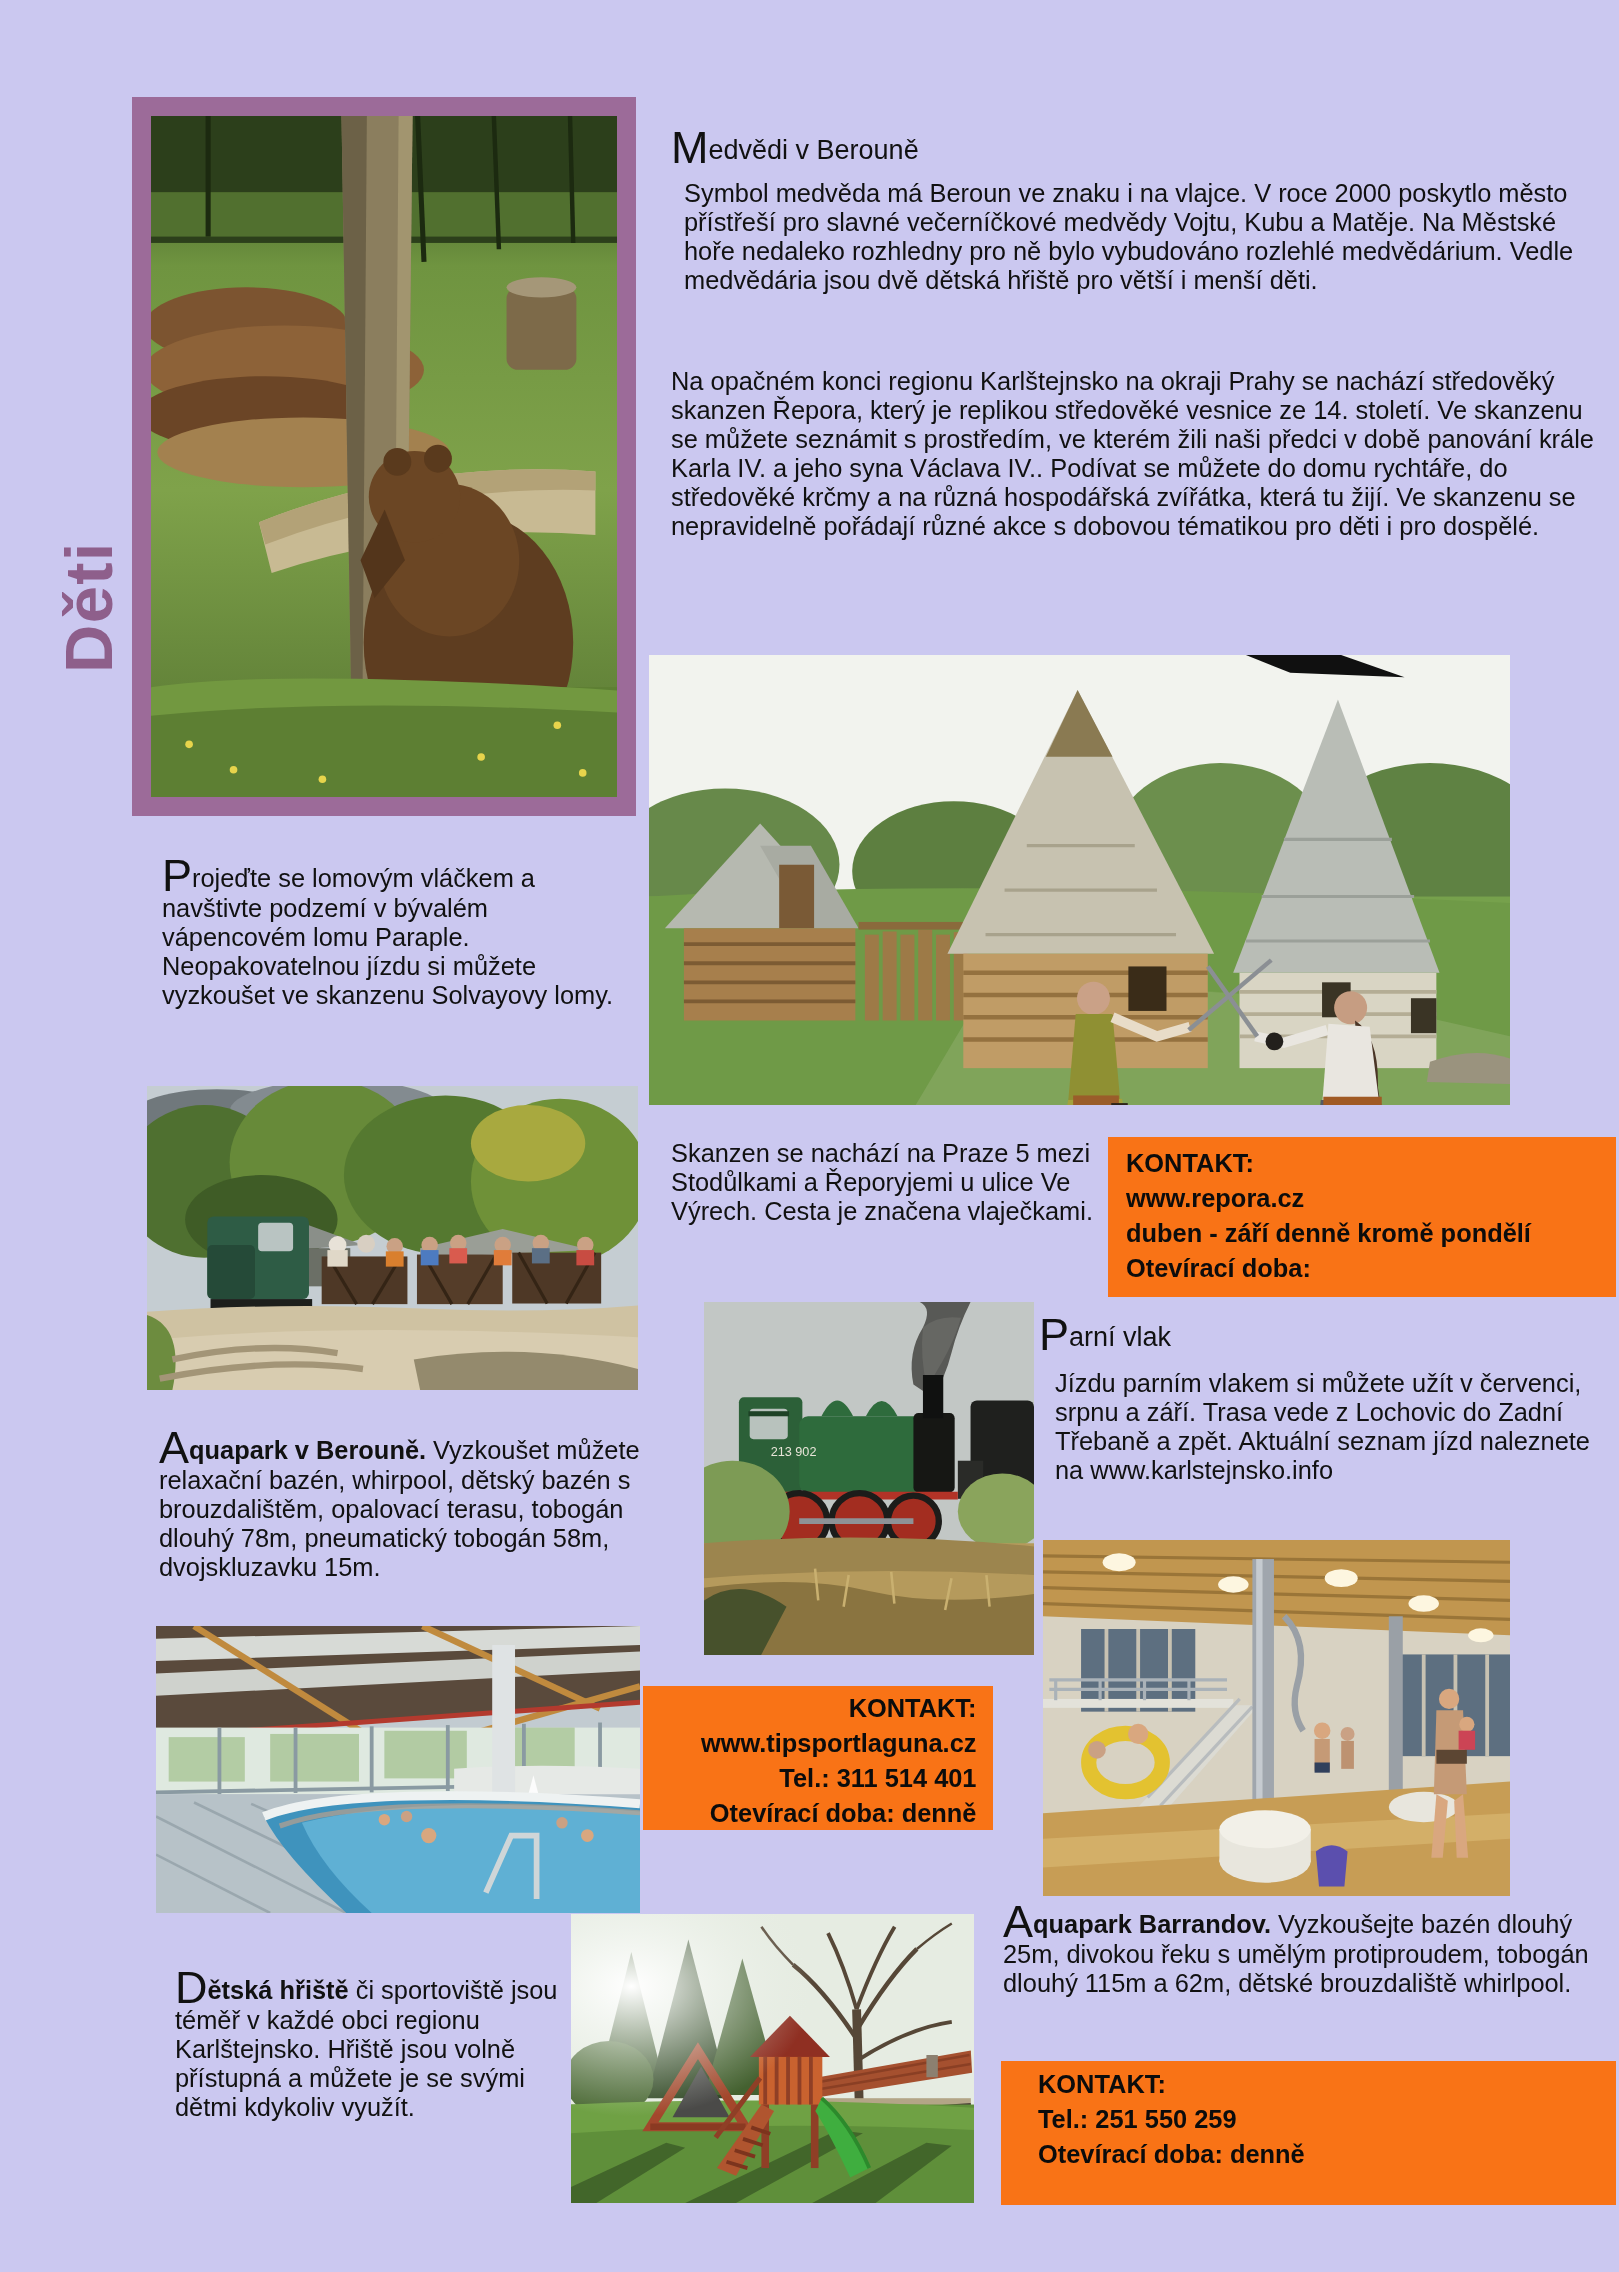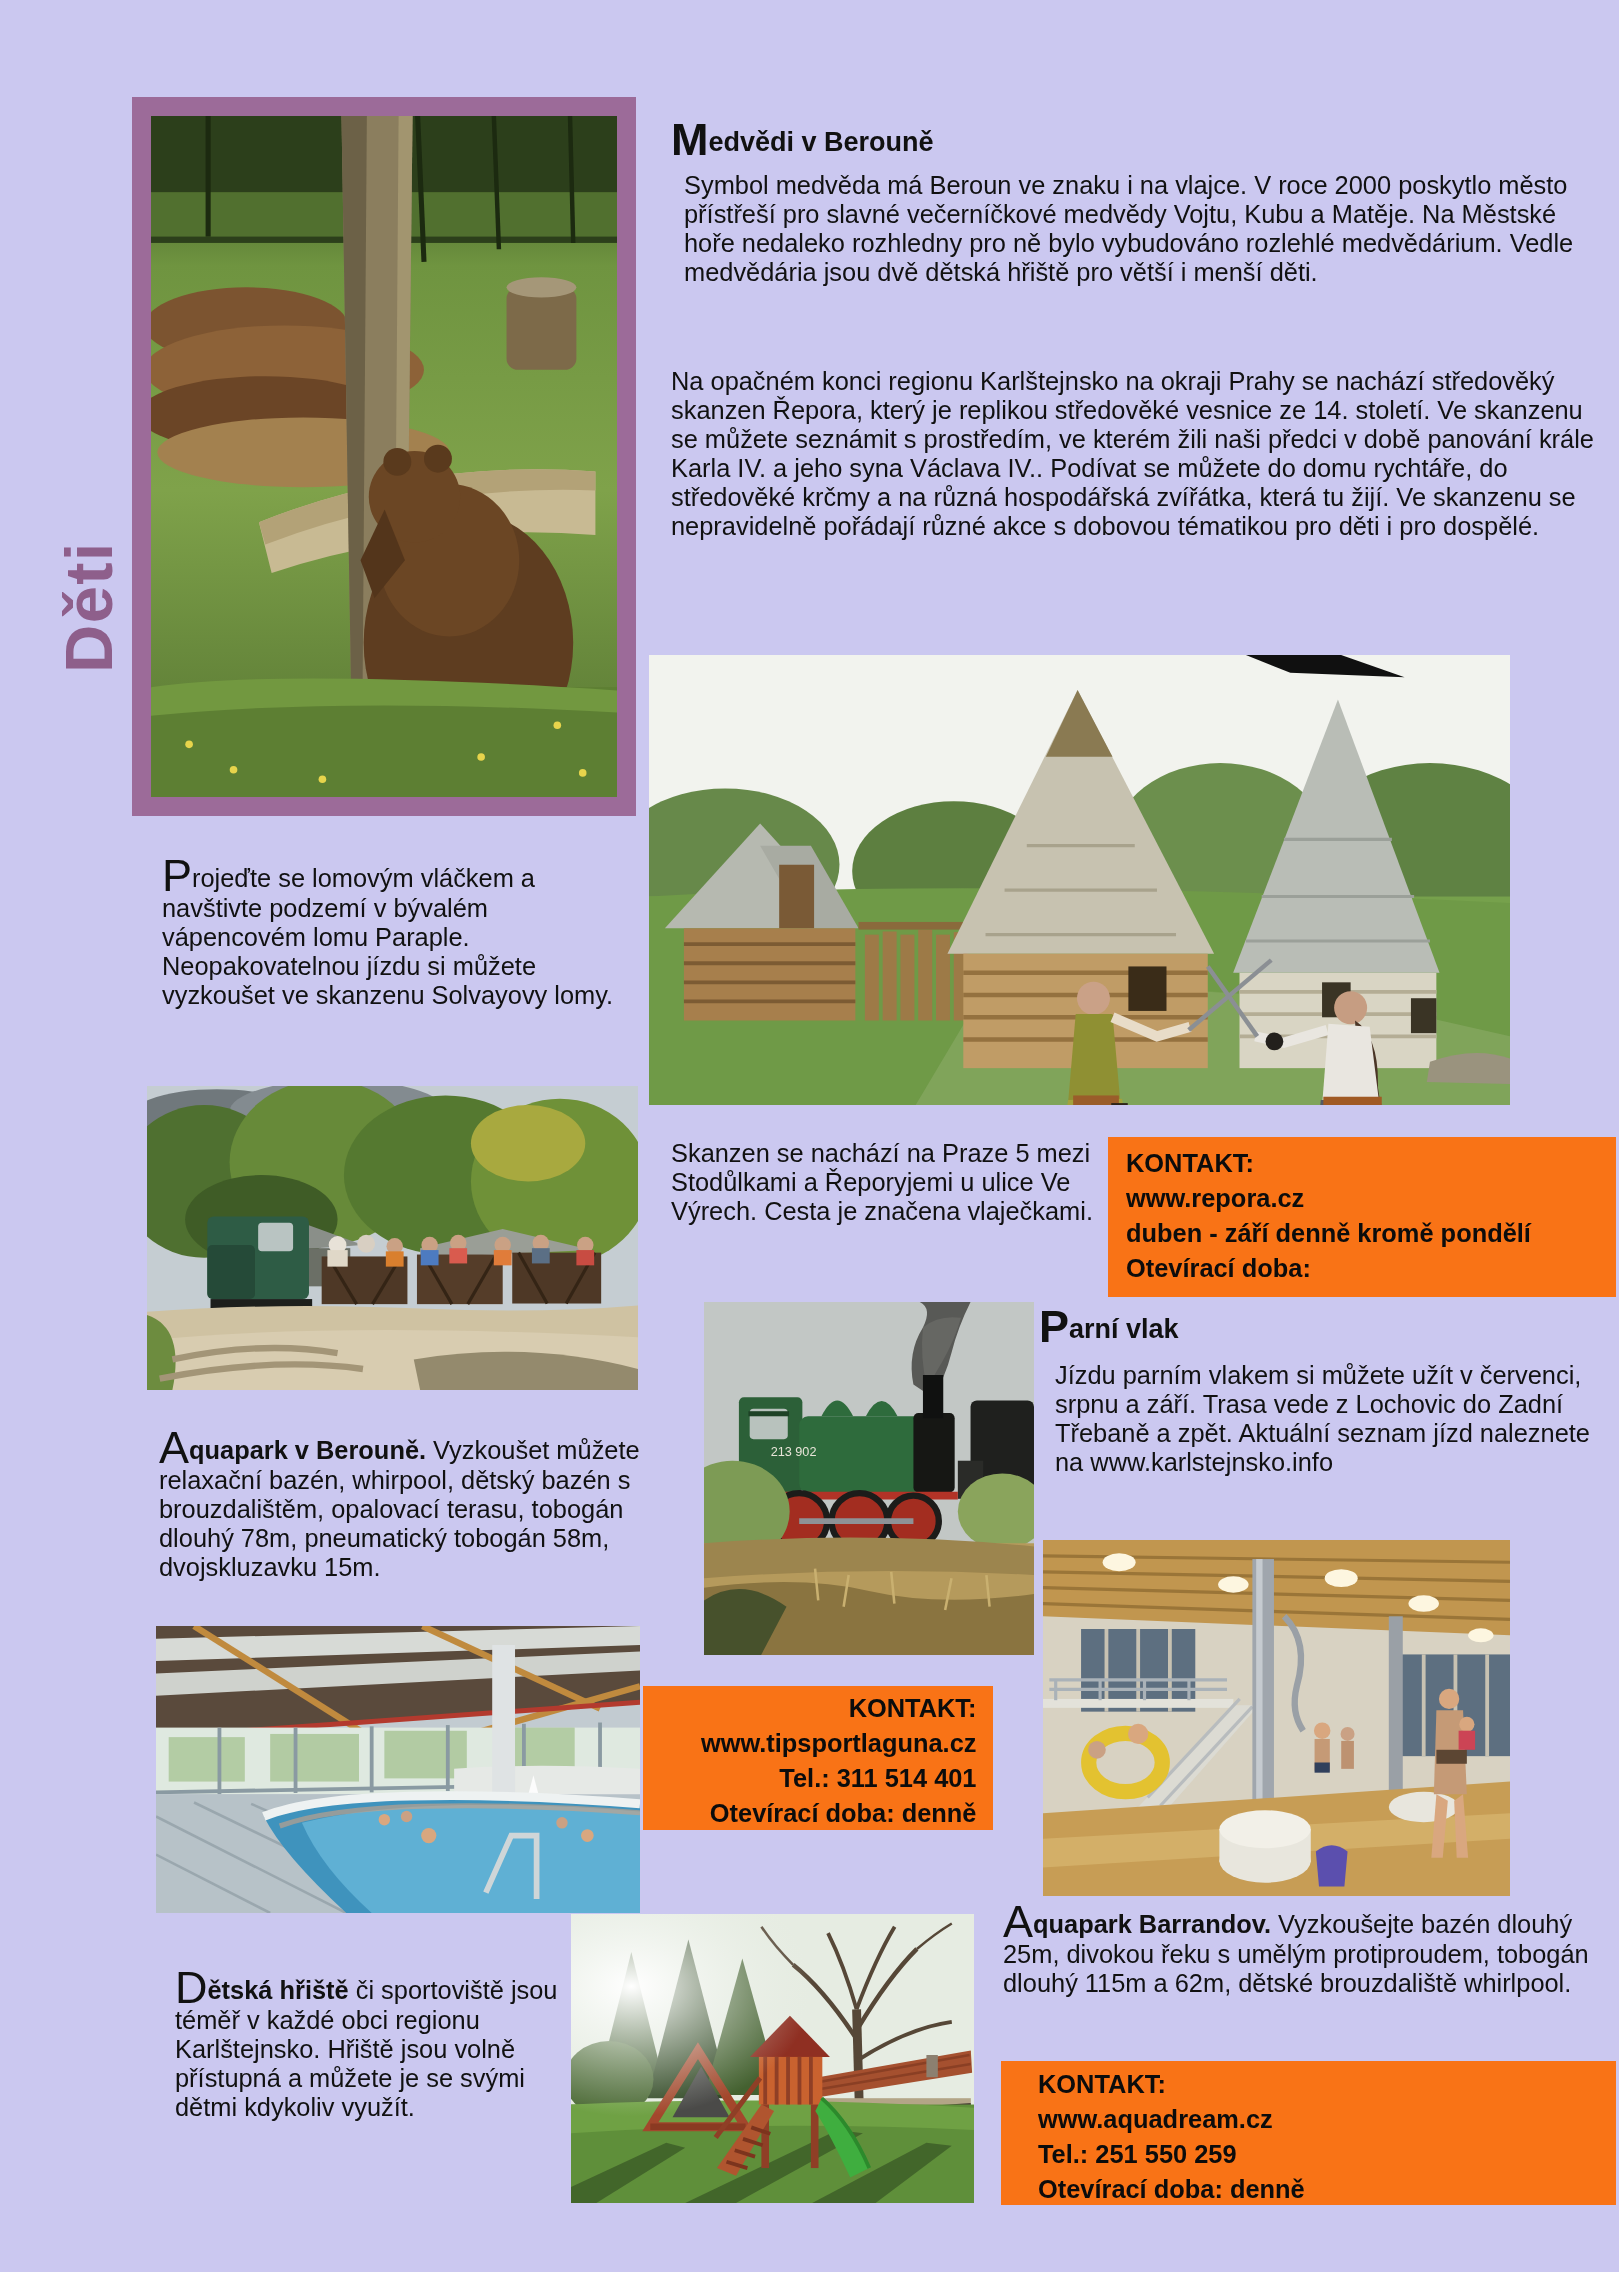--- a/index.html
+++ b/index.html
@@ -6,21 +6,21 @@
   .page{
     position:relative;
     width:1620px;height:2273px;
     background:#cbc8f0;
     font-family:"Liberation Sans", sans-serif;
     color:#111;
     overflow:hidden;
   }
   .abs{position:absolute;}
   .body-text{font-size:25.4px;line-height:29px;color:#111;}
-  .head{margin:0 0 9px 0;font-size:27px;font-weight:bold;line-height:1.1;}
+  .head{margin:8px 0 9px 0;font-size:27px;font-weight:normal;line-height:1.1;}
   .cap{font-size:45px;line-height:.8;font-weight:inherit;vertical-align:-0.09em;letter-spacing:0;}
   .para .cap{font-weight:normal;}
   .para b{font-weight:bold;}
   .vertical-label{
     writing-mode:vertical-rl;
     transform:rotate(180deg);
     font-size:67px;font-weight:bold;
     color:#8e5f8b;
     letter-spacing:1.3px;
   }
@@ -485,21 +485,20 @@
       <path d="M430 490 Q455 470 480 490 L475 545 L435 545 Z" fill="#5b4fae"></path>
     </svg>
   </div>
 
   <div class="abs" style="left:1003px;top:1904px;width:606px;">
     <p class="body-text para" style="margin:0;"><span class="cap">A</span><b>quapark Barrandov.</b><span> Vyzkoušejte bazén dlouhý 25m, divokou řeku s umělým protiproudem, tobogán dlouhý 115m a 62m, dětské brouzdaliště whirlpool.</span></p>
   </div>
 
   <div class="abs kontakt" style="left:1001px;top:2061px;width:615px;height:144px;padding:6.3px 0 0 37px;box-sizing:border-box;">
     <div>KONTAKT:</div>
-    <div>www.aquadream.cz</div>
     <div>Tel.: 251 550 259</div>
     <div>Otevírací doba: denně</div>
   </div>
 
   <div class="abs" style="left:175px;top:1970px;width:394px;">
     <p class="body-text para" style="margin:0;"><span class="cap">D</span><b>ětská hřiště</b><span> či sportoviště jsou téměř v každé obci regionu Karlštejnsko. Hřiště jsou volně přístupná a můžete je se svými dětmi kdykoliv využít.</span></p>
   </div>
 
   <div class="abs" style="left:571px;top:1914px;width:403px;height:289px;">
     <svg class="photo" viewBox="0 0 635 455" preserveAspectRatio="none">

